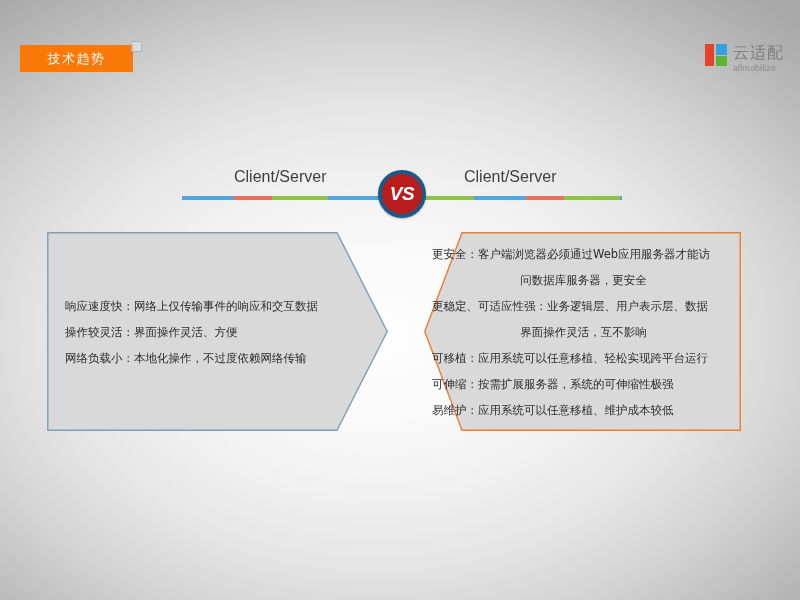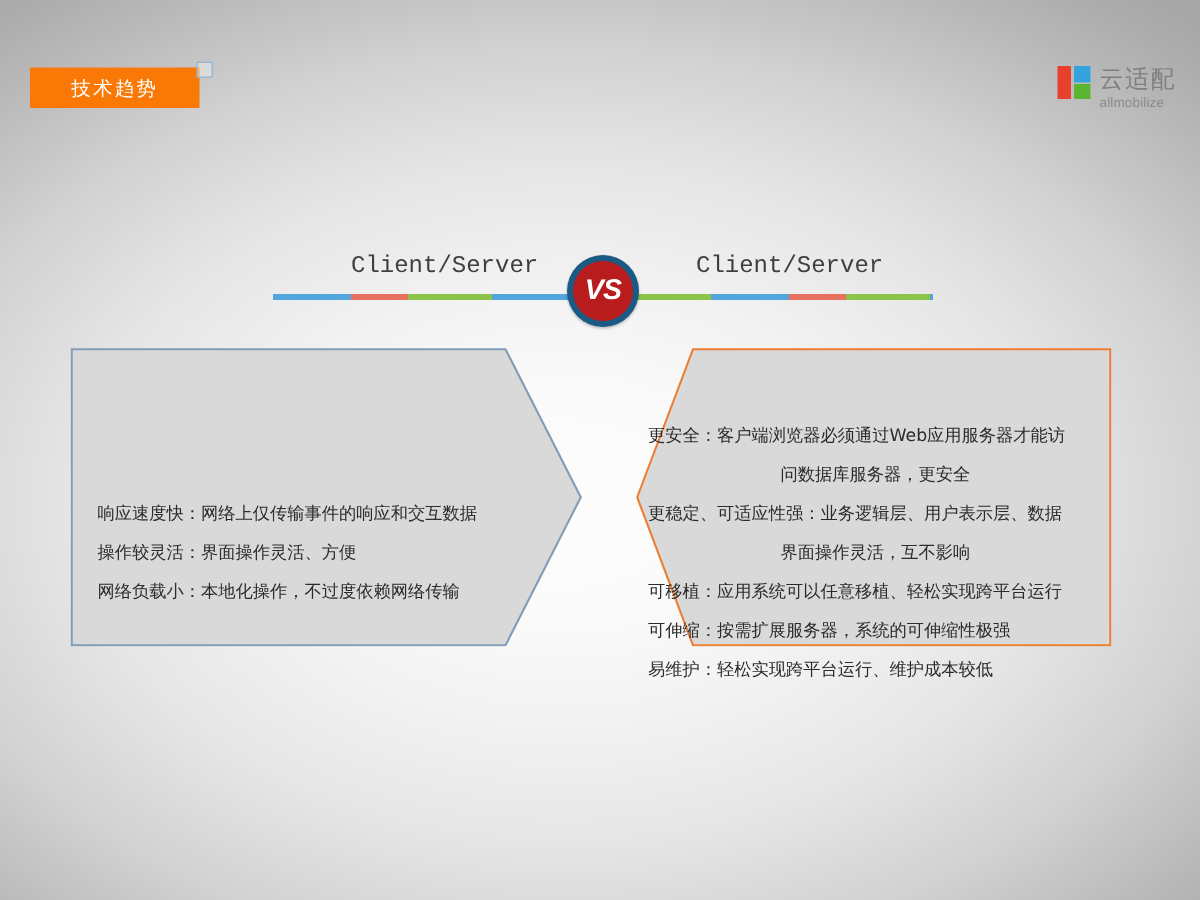--- a/index.html
+++ b/index.html
@@ -121,21 +121,21 @@
     left: 182px;
     top: 168px;
     width: 440px;
     height: 50px;
   }
   .side-label {
     position: absolute;
     top: 0;
     font-size: 16px;
     color: #3f3f3f;
-    font-family: Liberation Mono, monospace;
+    font-family: Liberation Sans, sans-serif;
     white-space: nowrap;
     text-align: right;
   }
   #label-left  { left: 52px; }
   #label-right { left: 282px; }
 
   #divider-line {
     position: absolute;
     left: 0;
     top: 28px;
@@ -188,21 +188,20 @@
   .panel svg {
     position: absolute;
     left: 0;
     top: 0;
   }
   .panel .panel-body {
     position: absolute;
     display: flex;
     flex-direction: column;
     justify-content: center;
-    margin-top: 36px;
   }
 
   #panel-left {
     left: 47px;
     top: 232px;
     width: 341px;
     height: 199px;
   }
   #panel-left .panel-body {
     left: 18px;
@@ -282,17 +281,17 @@
     <svg width="317" height="199" viewBox="0 0 317 199">
       <polygon points="0.8,99.5 38,0.8 316.2,0.8 316.2,198.2 38,198.2" fill="#d9d9d9" stroke="#ed7d31" stroke-width="1.4"></polygon>
     </svg>
     <div class="panel-body">
       <div class="bullet-line align-left">更安全：客户端浏览器必须通过Web应用服务器才能访</div>
       <div class="bullet-line">问数据库服务器，更安全</div>
       <div class="bullet-line align-left">更稳定、可适应性强：业务逻辑层、用户表示层、数据</div>
       <div class="bullet-line">界面操作灵活，互不影响</div>
       <div class="bullet-line align-left">可移植：应用系统可以任意移植、轻松实现跨平台运行</div>
       <div class="bullet-line align-left">可伸缩：按需扩展服务器，系统的可伸缩性极强</div>
-      <div class="bullet-line align-left">易维护：轻松实现跨平台运行、维护成本较低</div>
+      <div class="bullet-line align-left">易维护：应用系统可以任意移植、维护成本较低</div>
     </div>
   </div>
 
 </div>
 
 </body></html>

